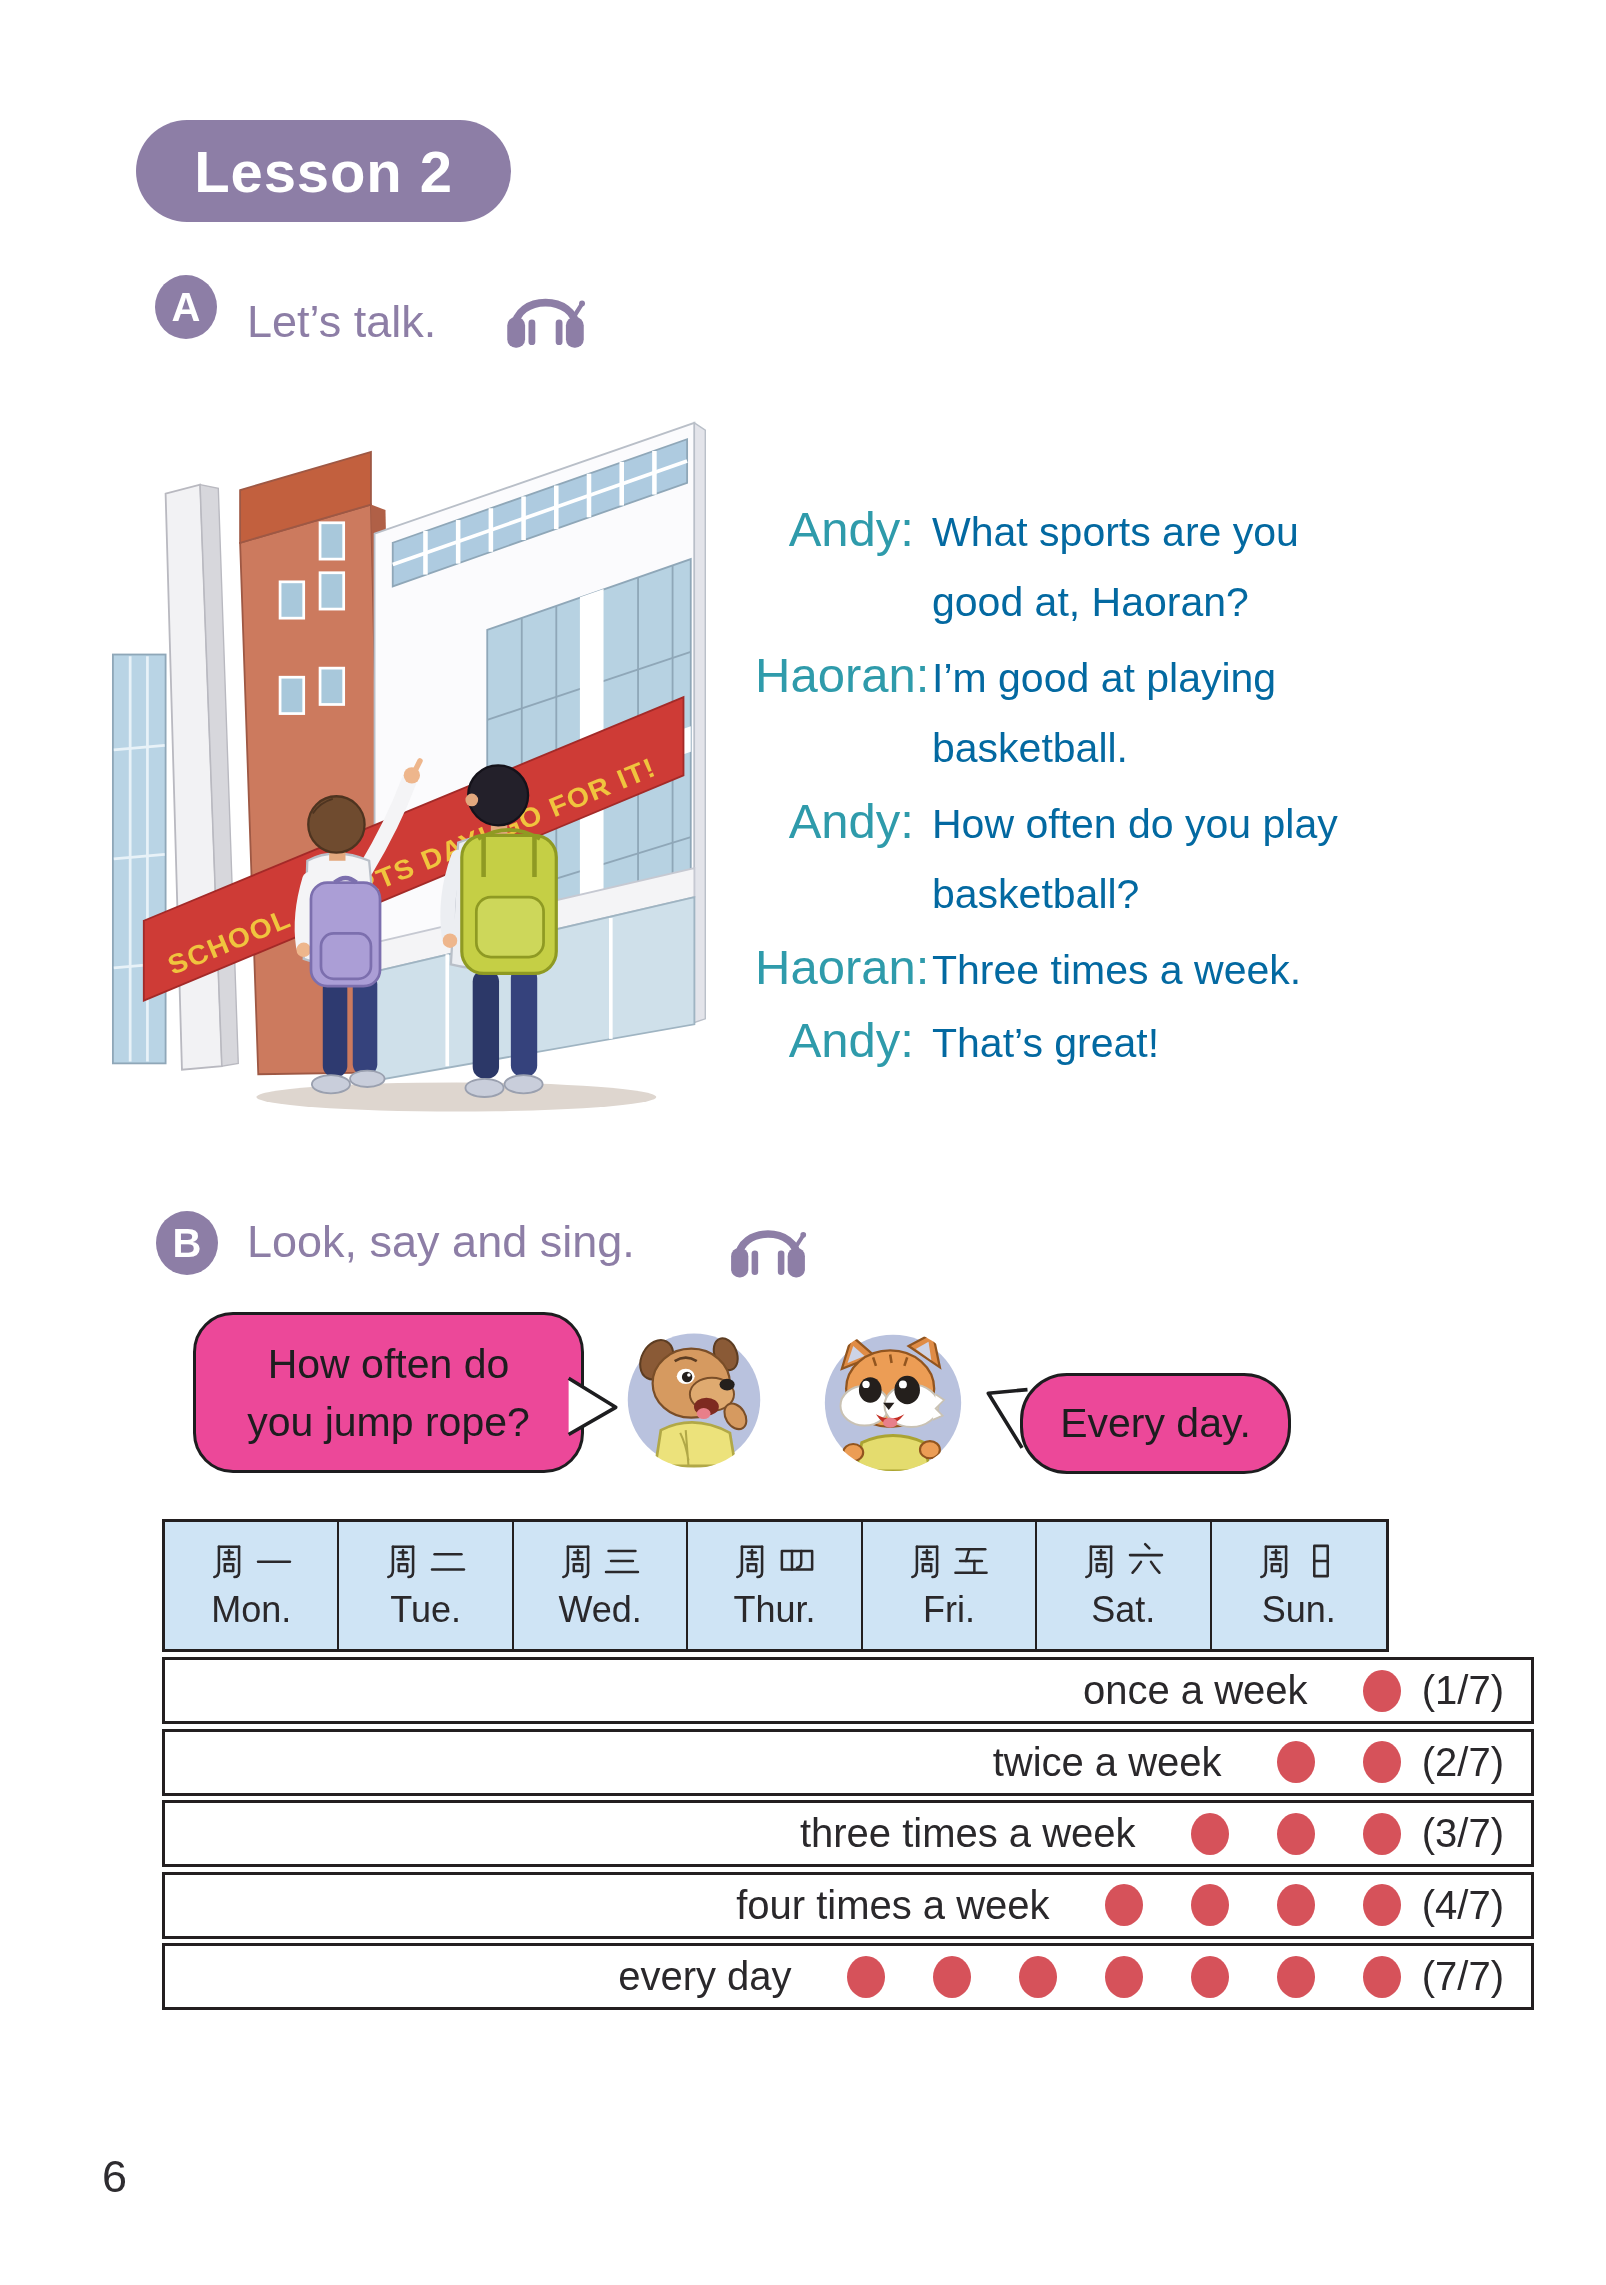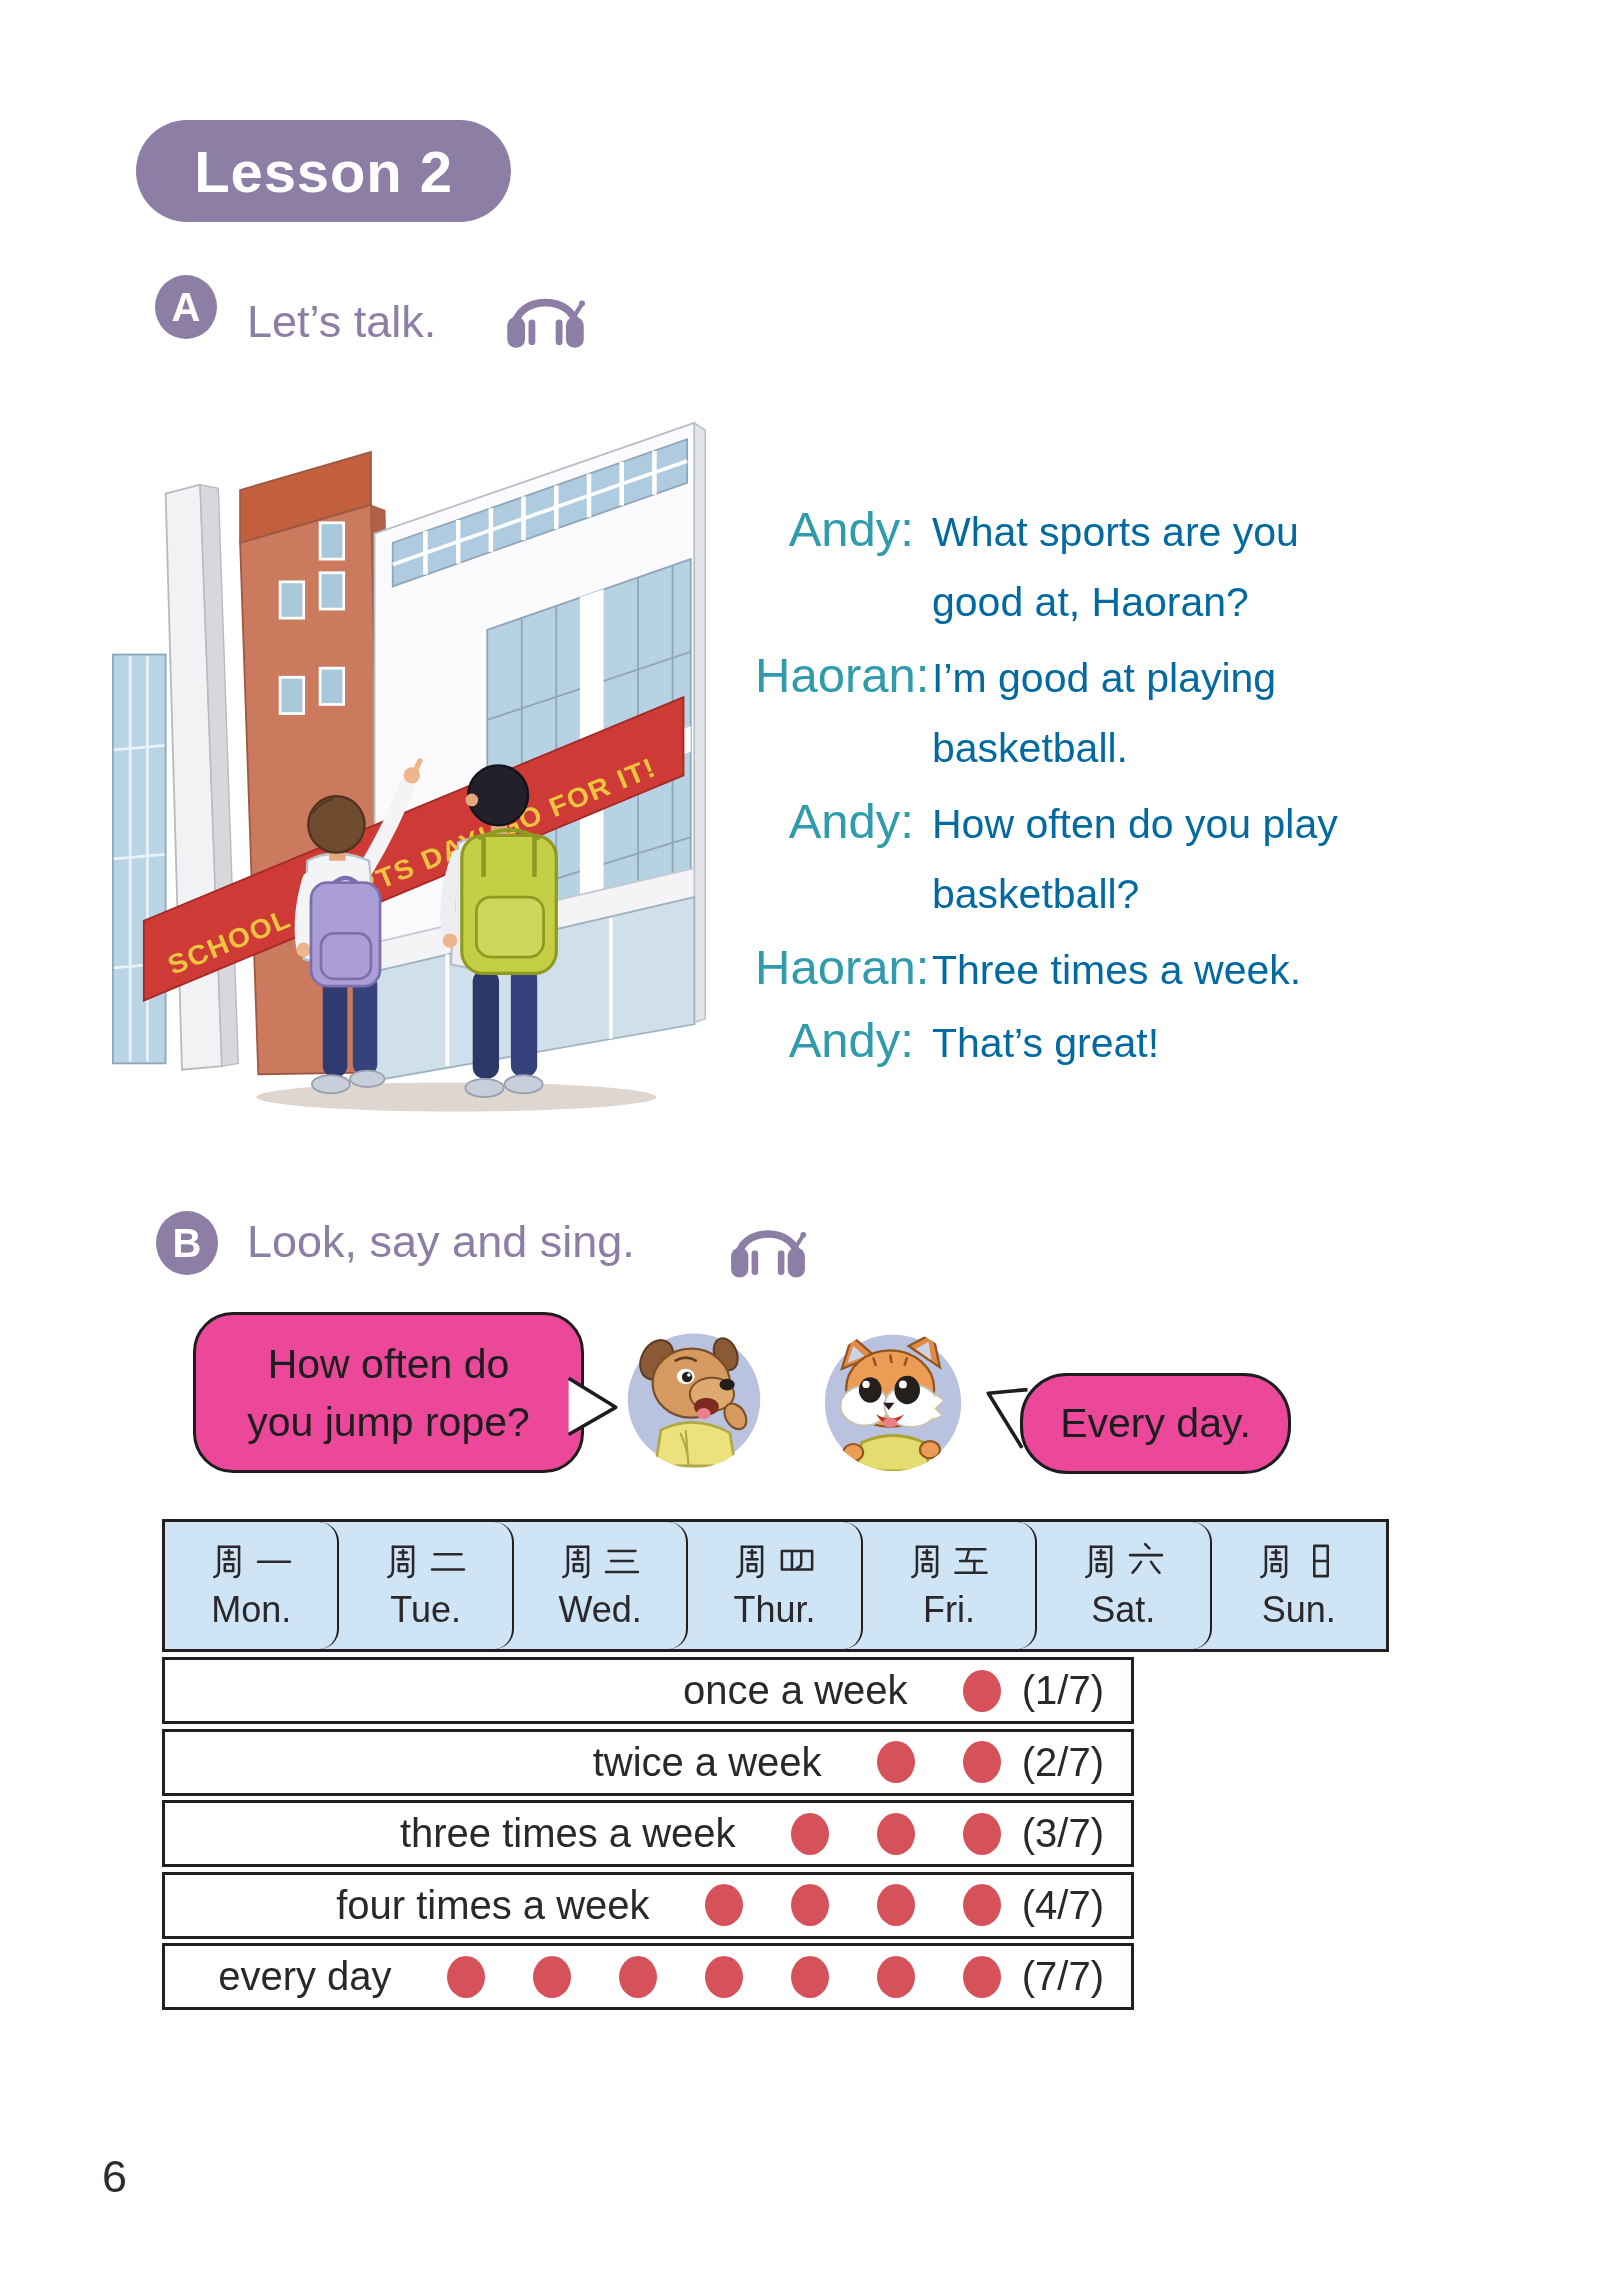--- a/index.html
+++ b/index.html
@@ -31,25 +31,25 @@
   .bubble1 div{font-size:41px;line-height:58px;color:#1d1d1f;}
   .bubble2{left:1020px;top:1373px;width:265px;height:95px;border-radius:47px;}
   .bubble2 div{font-size:41px;color:#1d1d1f;}
   .avatar{border-radius:50%;overflow:hidden;}
 
   
   .freq-header{left:162px;top:1519px;width:1227px;height:133px;background:#cfe4f5;
                border:3.6px solid #231f20;box-sizing:border-box;display:grid;
                grid-template-columns:repeat(7,1fr);}
   .th-cell{border-right:2.7px solid #231f20;display:flex;flex-direction:column;
-           align-items:center;justify-content:center;gap:7.3px;border-radius:20px;}
+           align-items:center;justify-content:center;gap:7.3px;}
   .th-cell:last-child{border-right:none;}
   .th-cn{display:flex;gap:2.7px;align-items:center;}
   .th-en{font-size:36px;color:#2a282b;}
-  .freq-rows{left:162px;top:1657px;width:972px;display:flex;flex-direction:column;gap:4.5px;}
+  .freq-rows{left:162px;top:1657px;width:1372px;display:flex;flex-direction:column;gap:4.5px;}
   .freq-row{height:67px;border:3.6px solid #231f20;box-sizing:border-box;background:#fff;
             display:flex;align-items:center;justify-content:flex-end;padding-right:27px;}
   .freq-label{font-size:40px;color:#2a282b;}
   .freq-dots{display:flex;gap:48px;margin:0 16.4px 0 55px;}
   .dot{width:38px;height:42px;border-radius:50%;flex:none;}
   .freq-fraction{font-size:40px;color:#2a282b;min-width:87px;text-align:right;}
 
   .page-number{left:102px;top:2151px;font-size:45px;color:#2e2c30;}
   svg text{font-family:"Liberation Sans","DejaVu Sans",sans-serif;}
 </style>

